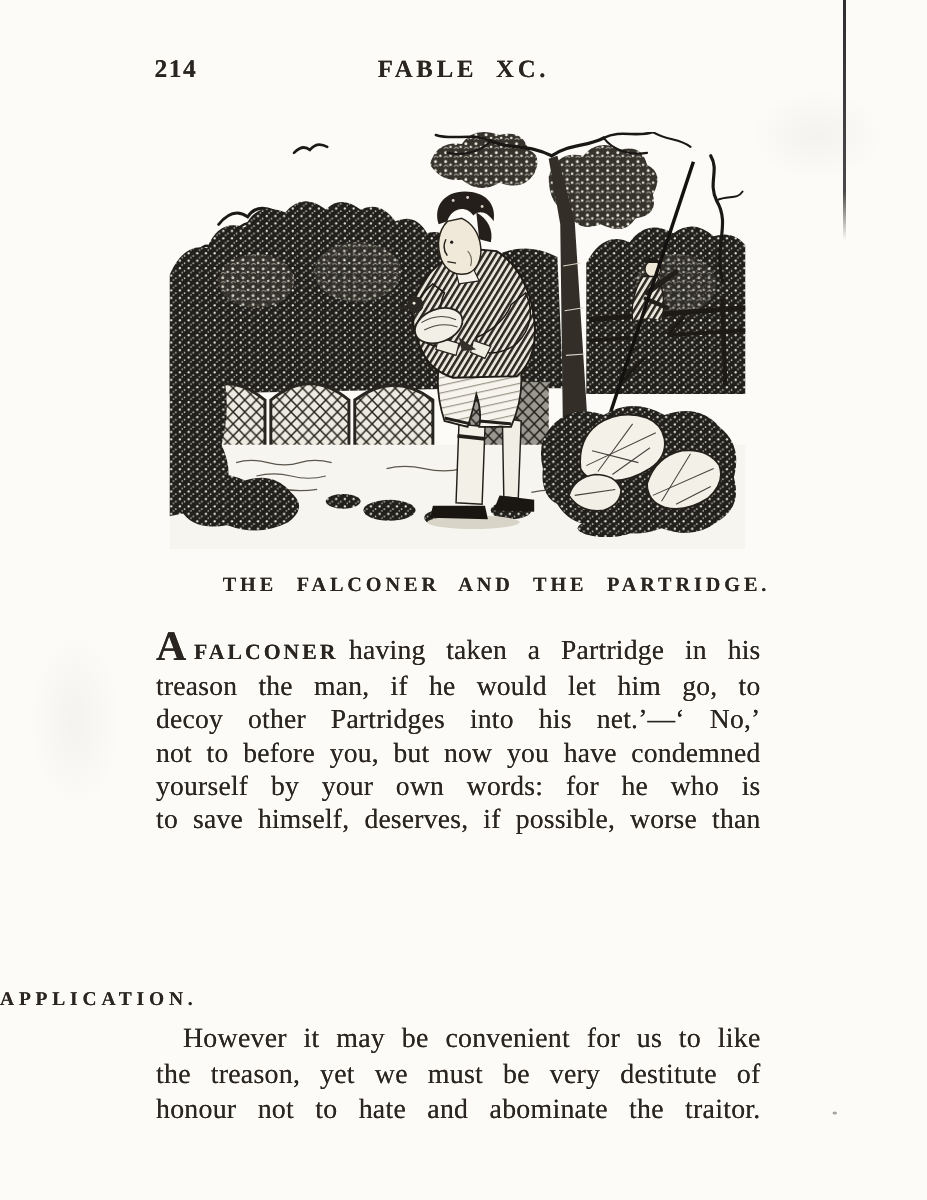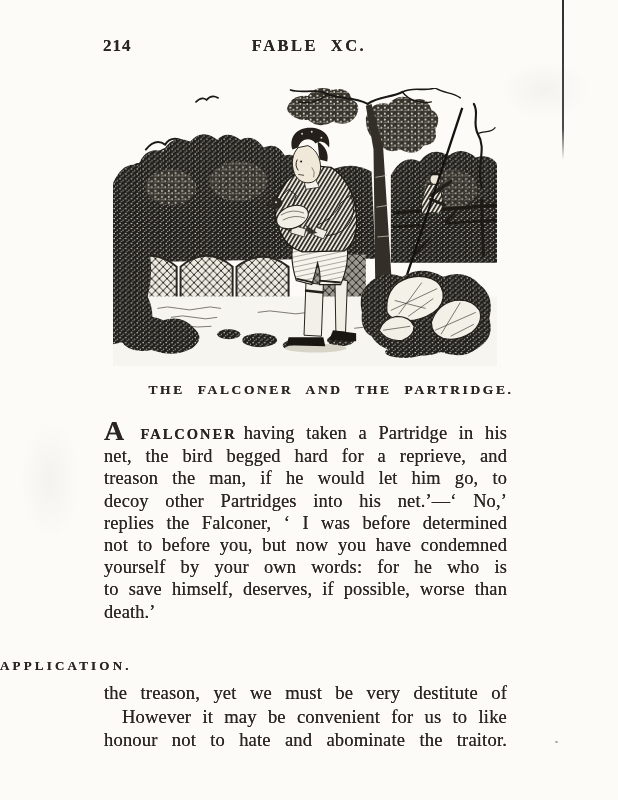--- a/index.html
+++ b/index.html
@@ -25,21 +25,21 @@
   .caption{
     left:0;right:0;top:382px;text-align:center;font-size:13.5px;font-weight:bold;
     letter-spacing:2.6px;word-spacing:7px;text-shadow:0 0 .3px rgba(40,35,30,.7);padding-left:44px;
   }
   
   .fable{left:104px;top:422px;width:403px;font-size:18.4px;line-height:22.2px;
     letter-spacing:.15px;text-shadow:0 0 .35px rgba(42,37,32,.85);}
   .jline{text-align:justify;text-align-last:justify;}
   .lline{text-align:left;}
   .initA{font-size:28px;line-height:0;font-weight:bold;vertical-align:-1px;}
-  .sc{font-size:14.5px;letter-spacing:2px;margin:0 7px 0 16px;font-weight:bold;}
+  .sc{font-size:14.5px;letter-spacing:2px;margin:0 7px 0 5px;font-weight:bold;}
   .apphead{
     left:0;right:0;top:658px;text-align:left;font-size:13px;font-weight:bold;
     letter-spacing:3.2px;text-shadow:0 0 .3px rgba(40,35,30,.7);
   }
   .apppara{left:104px;top:681px;width:403px;font-size:18.6px;line-height:23.7px;
     letter-spacing:.15px;text-shadow:0 0 .35px rgba(42,37,32,.85);}
   .indent{text-indent:18px;}
   
   .artifact-line{left:562px;top:0;width:2px;height:160px;background:linear-gradient(#2e2e2e,#4a4a4a 80%,rgba(74,74,74,0));}
   .artifact-dot{left:555px;top:741px;width:3px;height:2px;background:rgba(60,55,50,.45);border-radius:50%;}
@@ -234,33 +234,30 @@
   </g>
 </svg>
 </div>
 
 <div class="abs caption">THE FALCONER AND THE PARTRIDGE.</div>
 
 <div class="abs fable">
   <div class="jline">
     <span class="initA">A</span><span class="sc">FALCONER</span><span>having taken a Partridge in his</span>
   </div>
-  <div class="jline">net, the bird begged hard for a reprieve, and</div>
   <div class="jline">treason the man, if he would let him go, to</div>
   <div class="jline">decoy other Partridges into his net.’—‘ No,’</div>
-  <div class="jline">replies the Falconer, ‘ I was before determined</div>
   <div class="jline">not to before you, but now you have condemned</div>
   <div class="jline">yourself by your own words: for he who is</div>
   <div class="jline">to save himself, deserves, if possible, worse than</div>
-  <div class="lline">death.’</div>
 </div>
 
 <div class="abs apphead">APPLICATION.</div>
 <div class="abs apppara">
+  <div class="jline indent">However it may be convenient for us to like</div>
   <div class="jline">the treason, yet we must be very destitute of</div>
-  <div class="jline indent">However it may be convenient for us to like</div>
   <div class="jline">honour not to hate and abominate the traitor.</div>
 </div>
 
 <div class="abs artifact-line"></div>
 <div class="abs artifact-dot"></div>
 <div class="abs smudge" style="left:500px;top:60px;width:90px;height:60px;"></div>
 <div class="abs smudge" style="left:20px;top:420px;width:60px;height:120px;"></div>
 
 </body></html>

